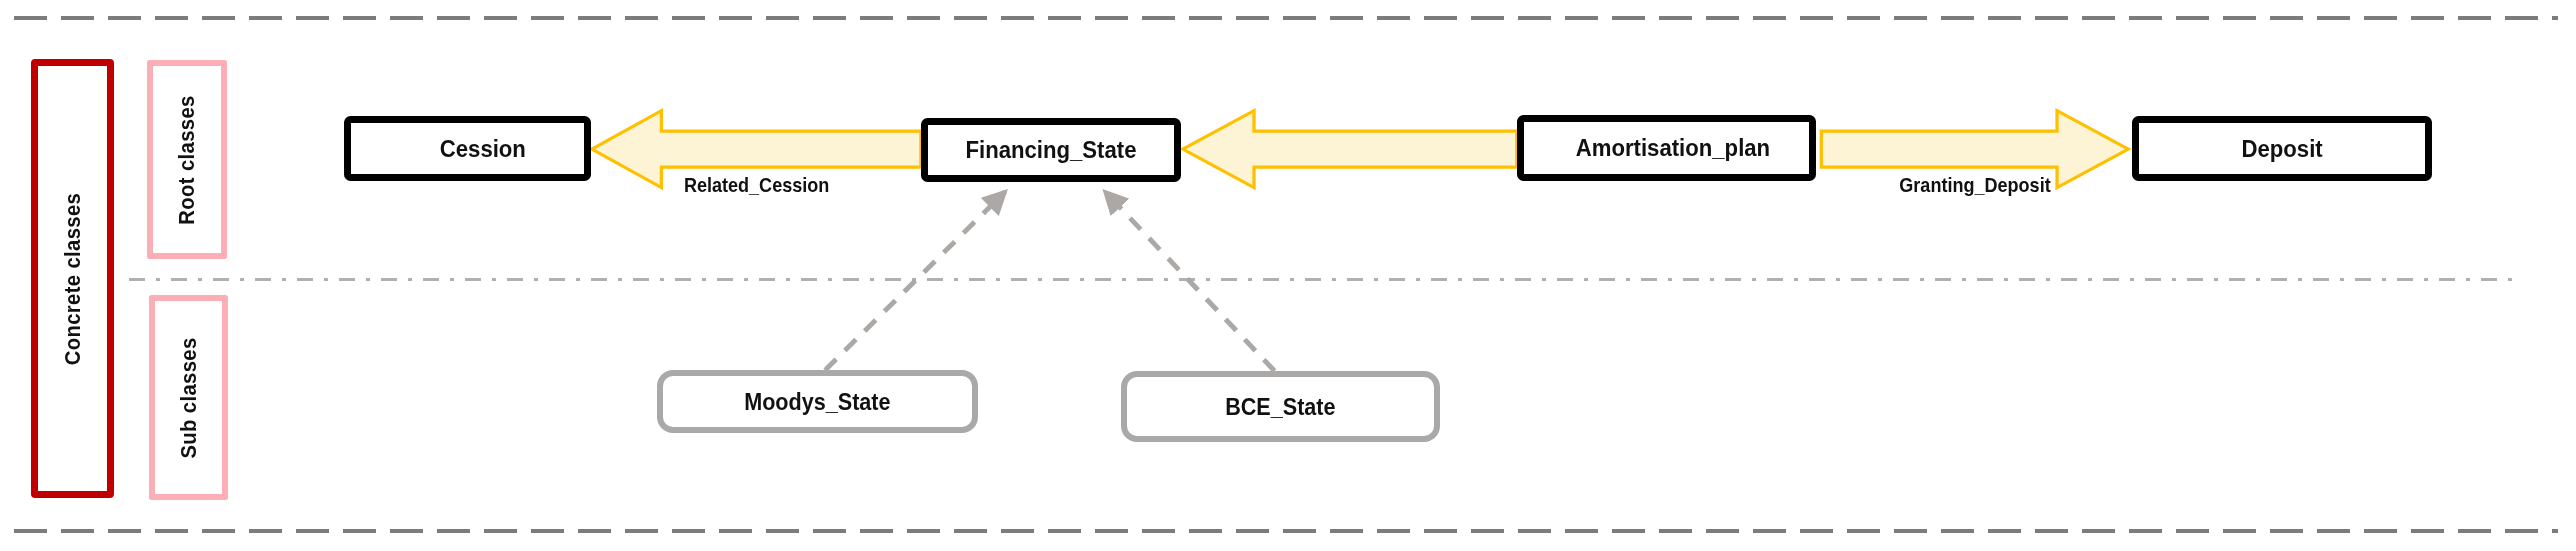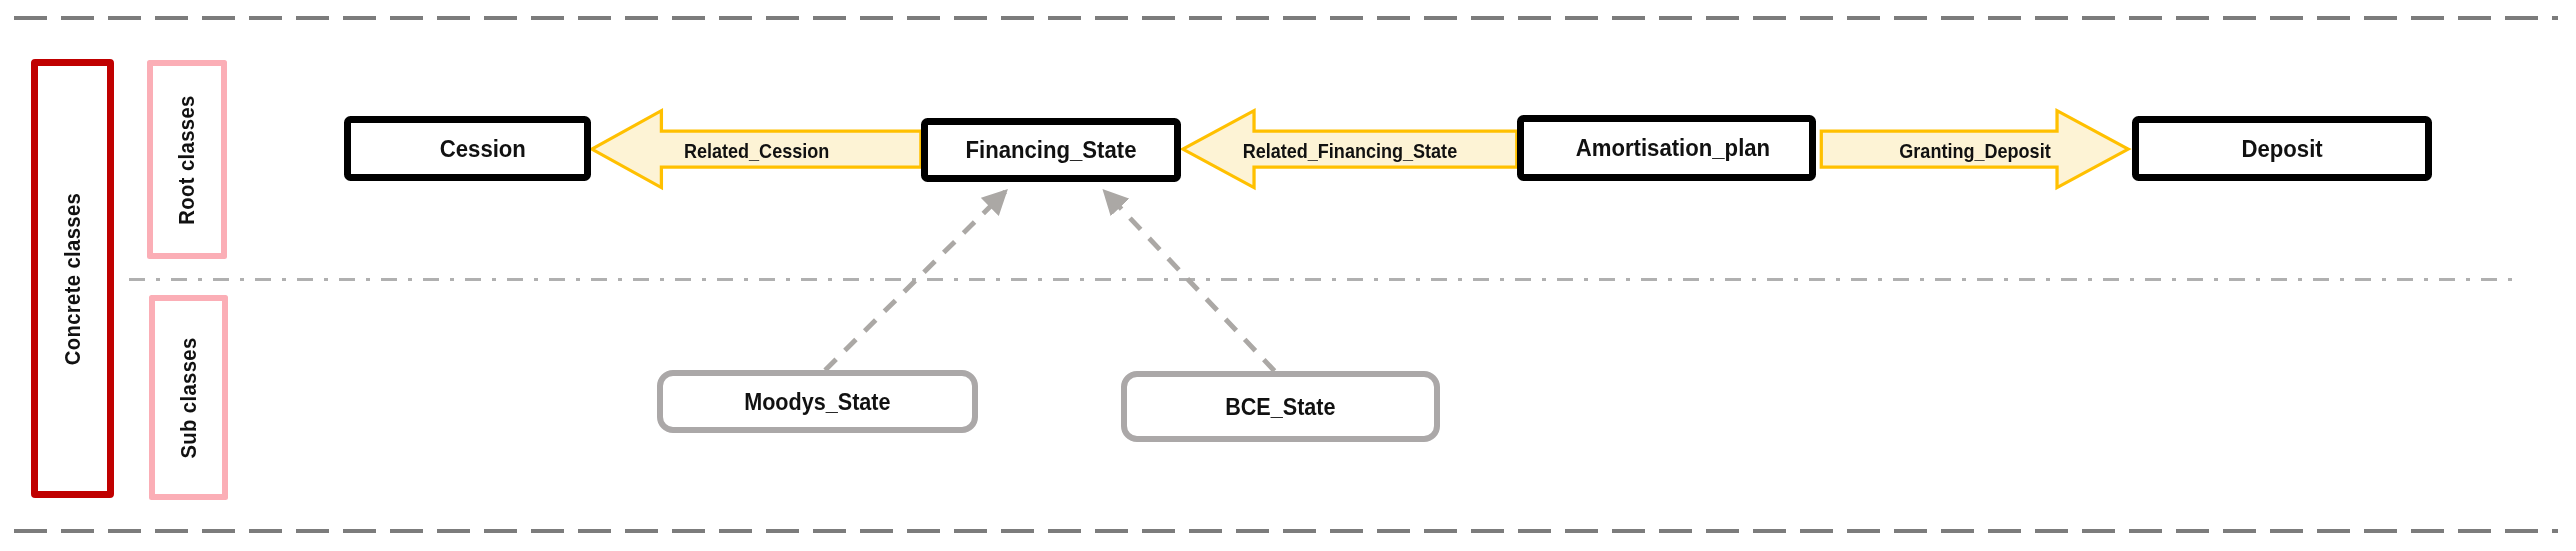--- a/index.html
+++ b/index.html
@@ -125,20 +125,21 @@
     fill: none;
   }
 
   
   .rel-label {
     position: absolute;
     height: 39px;
     display: flex;
     align-items: center;
     justify-content: center;
+    margin-top: 34px;
   }
   .rel-label .rtext {
     display: inline-block;
     white-space: nowrap;
     transform: scaleX(0.88);
     font-size: 20.5px;
     font-weight: 700;
     color: #111111;
   }
   .rel-label.rel1 { left: 592px;  top: 131px; width: 329px; }
@@ -178,23 +179,20 @@
 
     <polygon class="rel-arrow" points="2600,182 2513,135 2513,160 2225,160 2225,204 2513,204 2513,229"></polygon>
 
     <line class="inherit-line" x1="1008" y1="452" x2="1228" y2="234" marker-end="url(#gray-head)"></line>
     <line class="inherit-line" x1="1557" y1="453" x2="1350" y2="234" marker-end="url(#gray-head)"></line>
   </svg>
 
   <div class="rel-label rel1">
     <span class="rtext">Related_Cession</span>
   </div>
-  <div class="rel-label rel2">
-    <span class="rtext">Related_Financing_State</span>
-  </div>
   <div class="rel-label rel3">
     <span class="rtext">Granting_Deposit</span>
   </div>
 
   <div class="node black cession">
     <span class="ntext">Cession</span>
   </div>
   <div class="node black financing">
     <span class="ntext">Financing_State</span>
   </div>

